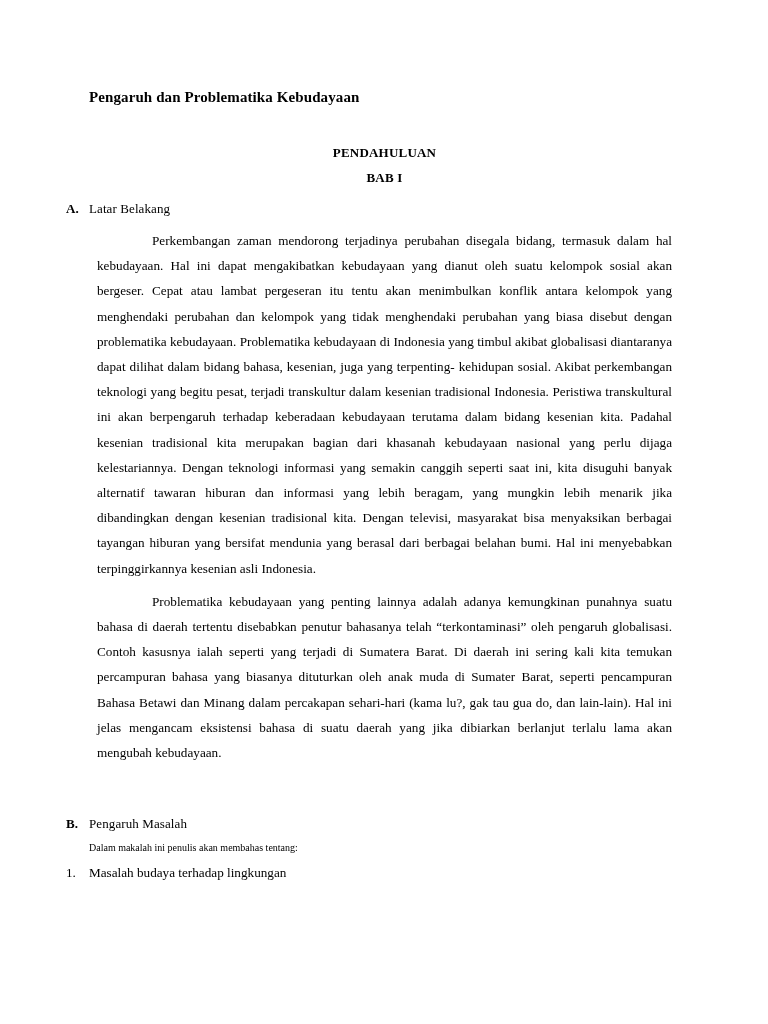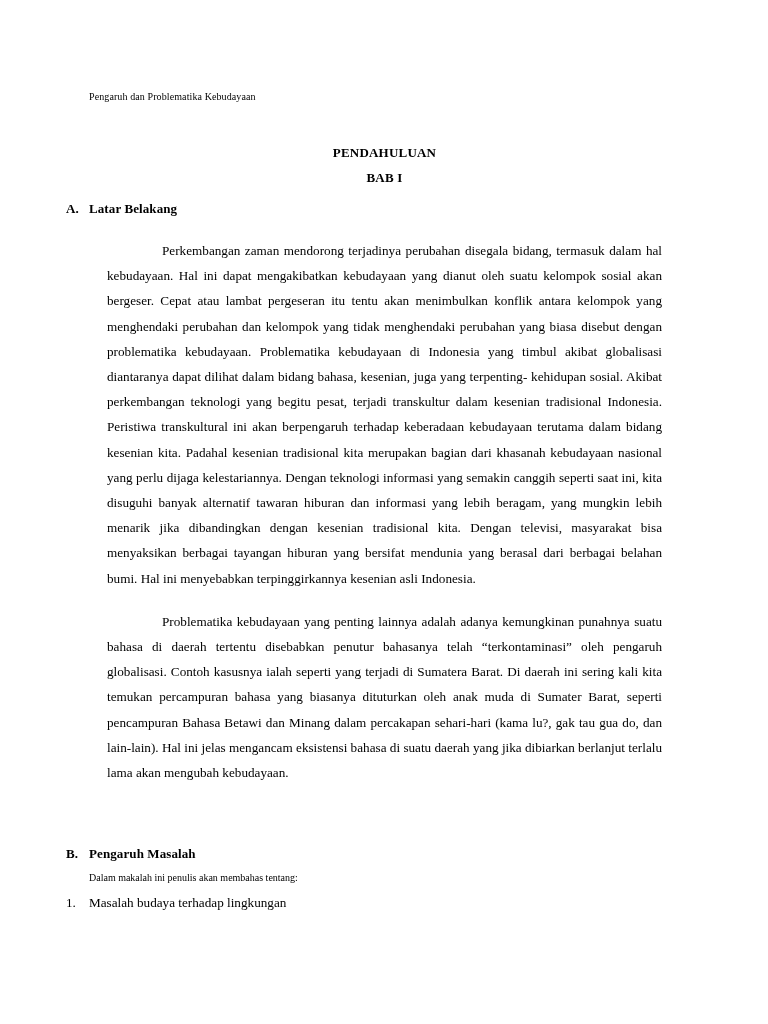--- a/index.html
+++ b/index.html
@@ -30,22 +30,22 @@
     width: 614px;
   }
 
   
   .indent-block {
     margin-left: 23px;
     width: 591px;
   }
 
   .doc-title {
-    font-size: 10px;
-    font-weight: normal;
+    font-size: 15px;
+    font-weight: bold;
     line-height: 18px;
     letter-spacing: 0.1px;
   }
 
   .center-heading {
     text-align: center;
     font-size: 13px;
     font-weight: bold;
     line-height: 25px;
     letter-spacing: 0.2px;
@@ -68,30 +68,30 @@
     letter-spacing: 0.1px;
   }
 
   .section-marker {
     width: 23px;
     flex: 0 0 23px;
     font-weight: bold;
   }
 
   .section-title {
-    font-weight: bold;
+    font-weight: normal;
   }
 
   .body-par {
     font-size: 13.2px;
     line-height: 25.2px;
     text-align: justify;
     text-justify: inter-word;
     text-indent: 55px;
-    margin: 18px;
+    margin: 8px;
     hyphens: none;
   }
 
   .spacer-par-to-sectionB {
     height: 40px;
   }
 
   .sub-line {
     font-size: 10px;
     line-height: 25.2px;

